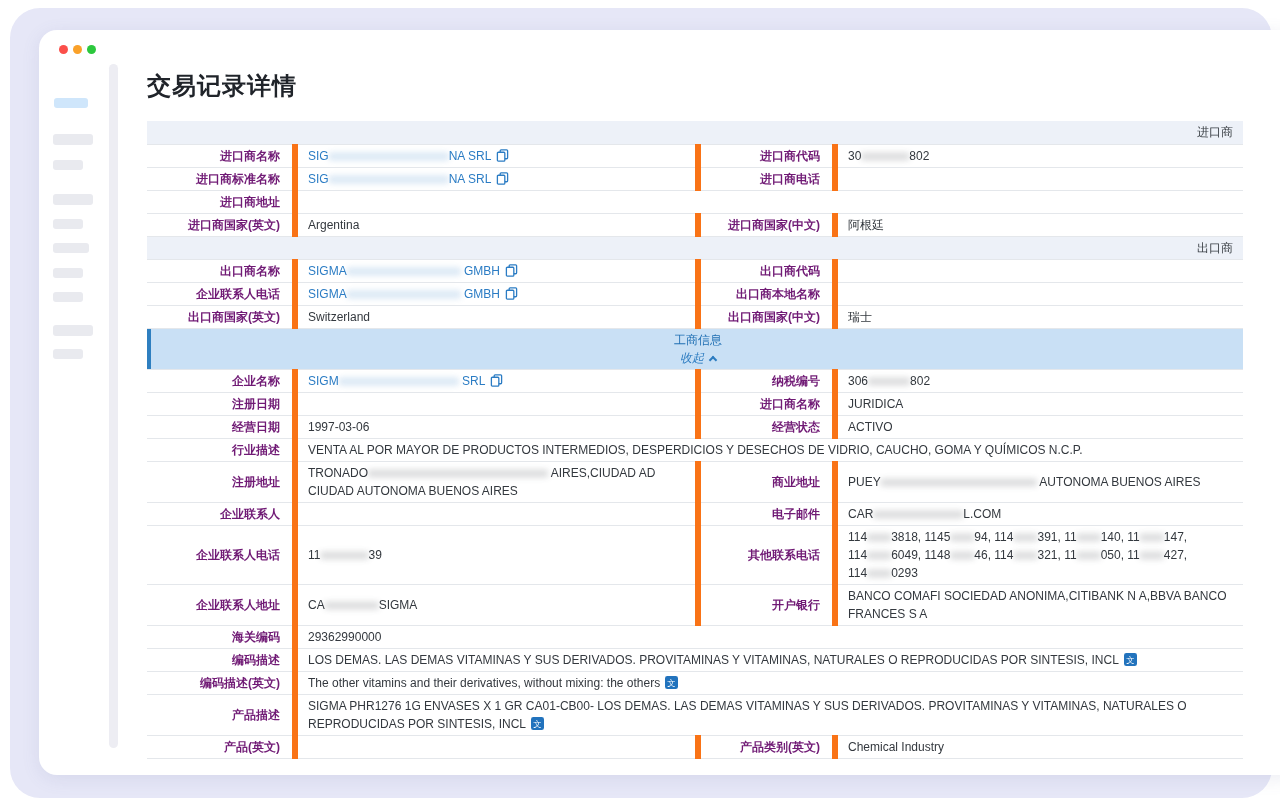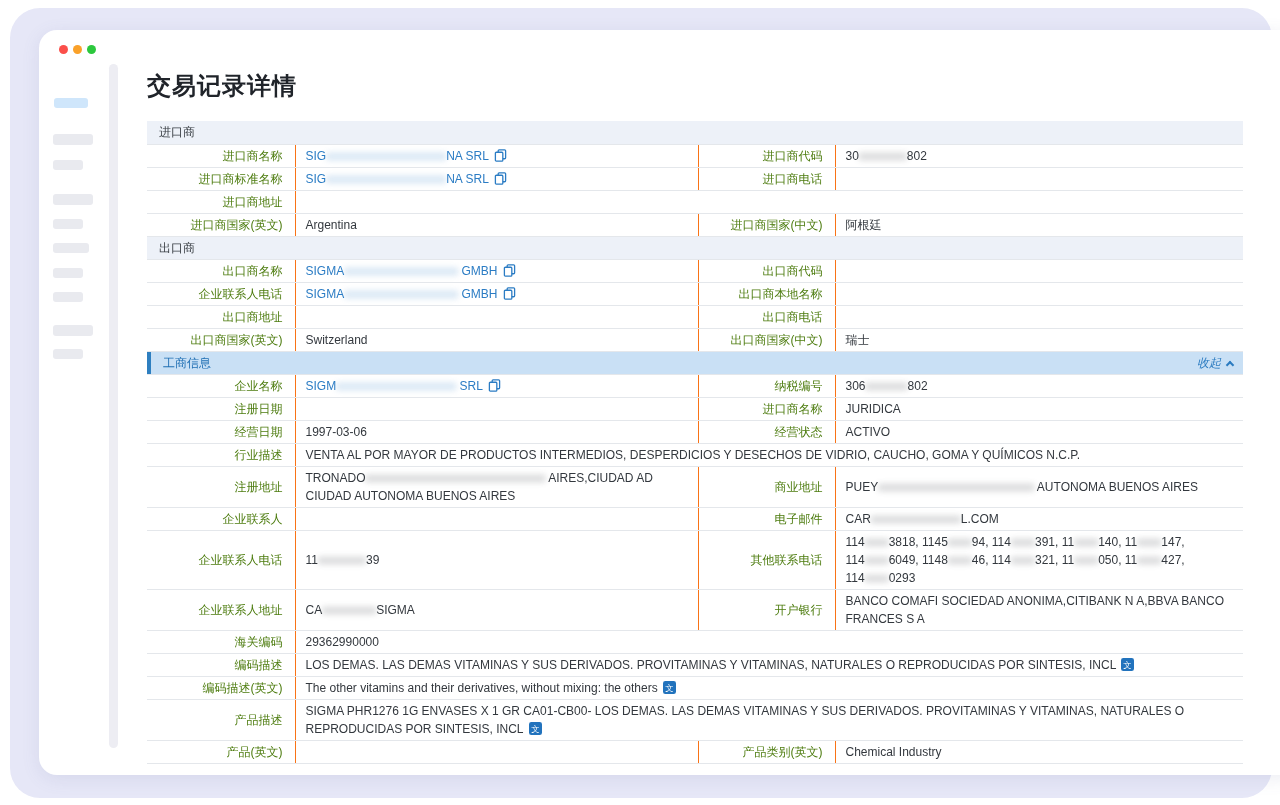--- a/index.html
+++ b/index.html
@@ -18,26 +18,26 @@
   .sbar.blue { background:#cfe6fb; }
   .sbar.gray { background:#e9eaef; }
   .vdivider { position:absolute; left:70px; top:34px; width:9px; height:684px;
               background:#ededf3; border-radius:5px; }
   
   .main { position:absolute; left:108px; top:40px; width:1096px; }
   .main h1 { font-size:24px; font-weight:bold; color:#20242a; margin:0 0 19px 0; letter-spacing:1px; }
   table.dtable { width:1096px; border-collapse:collapse; table-layout:fixed; font-size:12px; color:#33383e; }
   .dtable td { border-bottom:1px solid #e4e7eb; padding:2px 10px; height:23px; line-height:18px;
                vertical-align:middle; overflow:hidden; }
-  .dtable td + td { border-left:1px solid #f97316;margin-top:20px; }
-  .dtable td.lab { text-align:right; font-weight:normal; color:#4d7c0f; padding-right:12px; }
-  .dtable tr.sec td { background:#edf1f8; color:#3b4046; padding-left:12px; }
+  .dtable td + td { border-left:6px solid #f97316;margin-top:20px; }
+  .dtable td.lab { text-align:right; font-weight:bold; color:#701a75; padding-right:12px; }
+  .dtable tr.sec td { background:#edf1f8; color:#3b4046; padding-left:12px;text-align:right; }
   .dtable tr.sec.blue td { background:#c9e0f5; color:#2170b4; position:relative; padding-left:16px; }
   .dtable tr.sec.blue td::before { content:""; position:absolute; left:0; top:0; bottom:0; width:4px; background:#2e7fc0; }
-  .secflex { display:flex; justify-content:space-between; align-items:center; }
+  .secflex { display:flex; justify-content:space-between; align-items:center;flex-direction:column; }
   .collapse { color:#2b7bc0; cursor:pointer; text-decoration:none;font-style:italic; }
   .chev { display:inline-block; width:6px; height:6px; border-left:2px solid currentColor;
           border-top:2px solid currentColor; transform:rotate(45deg); margin-left:6px; vertical-align:-1px; }
   a.lnk { color:#2b7cc4; text-decoration:none; cursor:pointer; }
   .blur { filter:blur(3px); opacity:.55; }
   .cicon { vertical-align:-2px; margin-left:5px; }
   .ticon { vertical-align:-2px; margin-left:5px; }
   .pline { white-space:nowrap; }
 </style>
 </head>
@@ -131,26 +131,20 @@
           <td>
             <a class="lnk"><span><span>SIGMA</span><span class="blur">xxxxxxxxxxxxxxxxxxx</span><span> GMBH</span></span><svg class="cicon" width="13" height="13" viewBox="0 0 14 14">
                     <rect x="4.5" y="1" width="8" height="9.5" rx="1" fill="none" stroke="currentColor" stroke-width="1.4"></rect>
                     <rect x="1.5" y="3.5" width="8" height="9.5" rx="1" fill="#fff" stroke="currentColor" stroke-width="1.4"></rect>
                   </svg></a>
           </td>
           <td class="lab">出口商本地名称</td>
           <td></td>
         </tr>
         <tr>
-          <td class="lab">出口商地址</td>
-          <td></td>
-          <td class="lab">出口商电话</td>
-          <td></td>
-        </tr>
-        <tr>
           <td class="lab">出口商国家(英文)</td>
           <td>Switzerland</td>
           <td class="lab">出口商国家(中文)</td>
           <td>瑞士</td>
         </tr>
 
         <tr class="sec blue">
           <td colspan="4">
             <div class="secflex">
               <span>工商信息</span>

